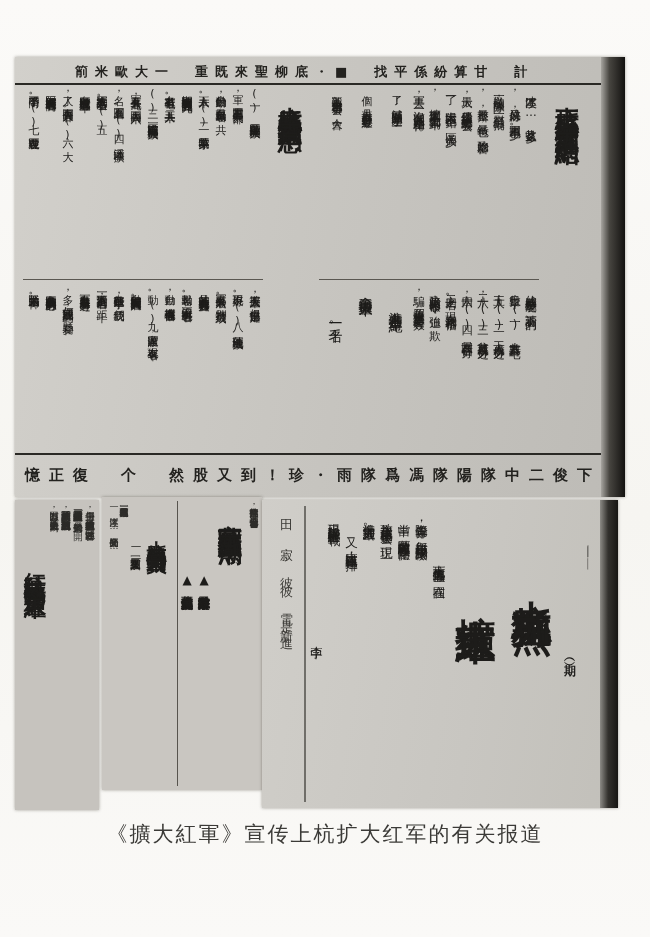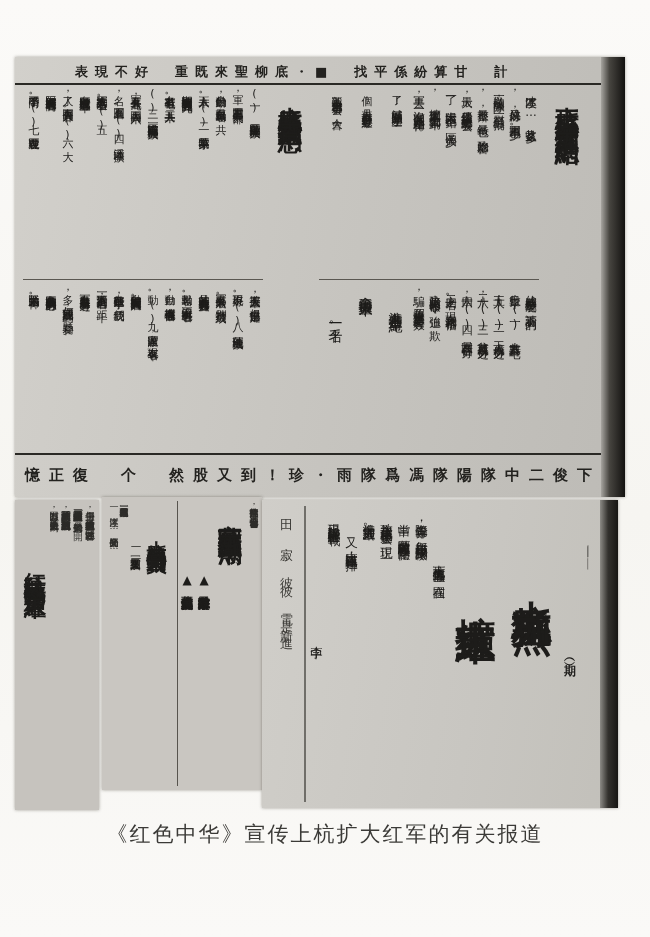--- a/index.html
+++ b/index.html
@@ -79,21 +79,21 @@
   
   .caption{position:absolute;left:0;right:0;top:820px;text-align:center;
     font-family:"DejaVu Serif",serif;font-size:21px;color:#3b3a37;letter-spacing:2px;}
 </style>
 </head>
 <body>
 
 <div class="page">
 
   <div class="clip clip-top">
-    <div class="cutstrip top">表現不好　重既來聖柳底・■　找平係紛算甘　計</div>
+    <div class="cutstrip top">箾米歐大一　重既來聖柳底・■　找平係紛算甘　計</div>
 
     <div class="main">
       <div class="hsec">
         <p class="h1">上杭縣第一期擴大紅軍的總結</p>
       </div>
 
       <div class="bodysec w-right">
         <div class="vg band bu rightcols">
             <p>才溪區……收益又多</p>
             <p>，成份又好，團員也不少。</p>
@@ -215,14 +215,14 @@
           <p>準備加入紅軍云。</p>
           <p>　又　太拔區模範連二排，</p>
           <p>現已上前線配合紅軍作戰。</p>
           <p>　　　　　　　　　李中</p>
         </div>
       <p class="br-strip">田　寂；彼彼　電是新進</p>
     </div>
     <div class="br-spine"></div>
   </div>
 
-  <div class="caption">《红色中华》宣传上杭扩大红军的有关报道</div>
+  <div class="caption">《擴大紅軍》宣传上杭扩大红军的有关报道</div>
 </div>
 
 </body></html>

